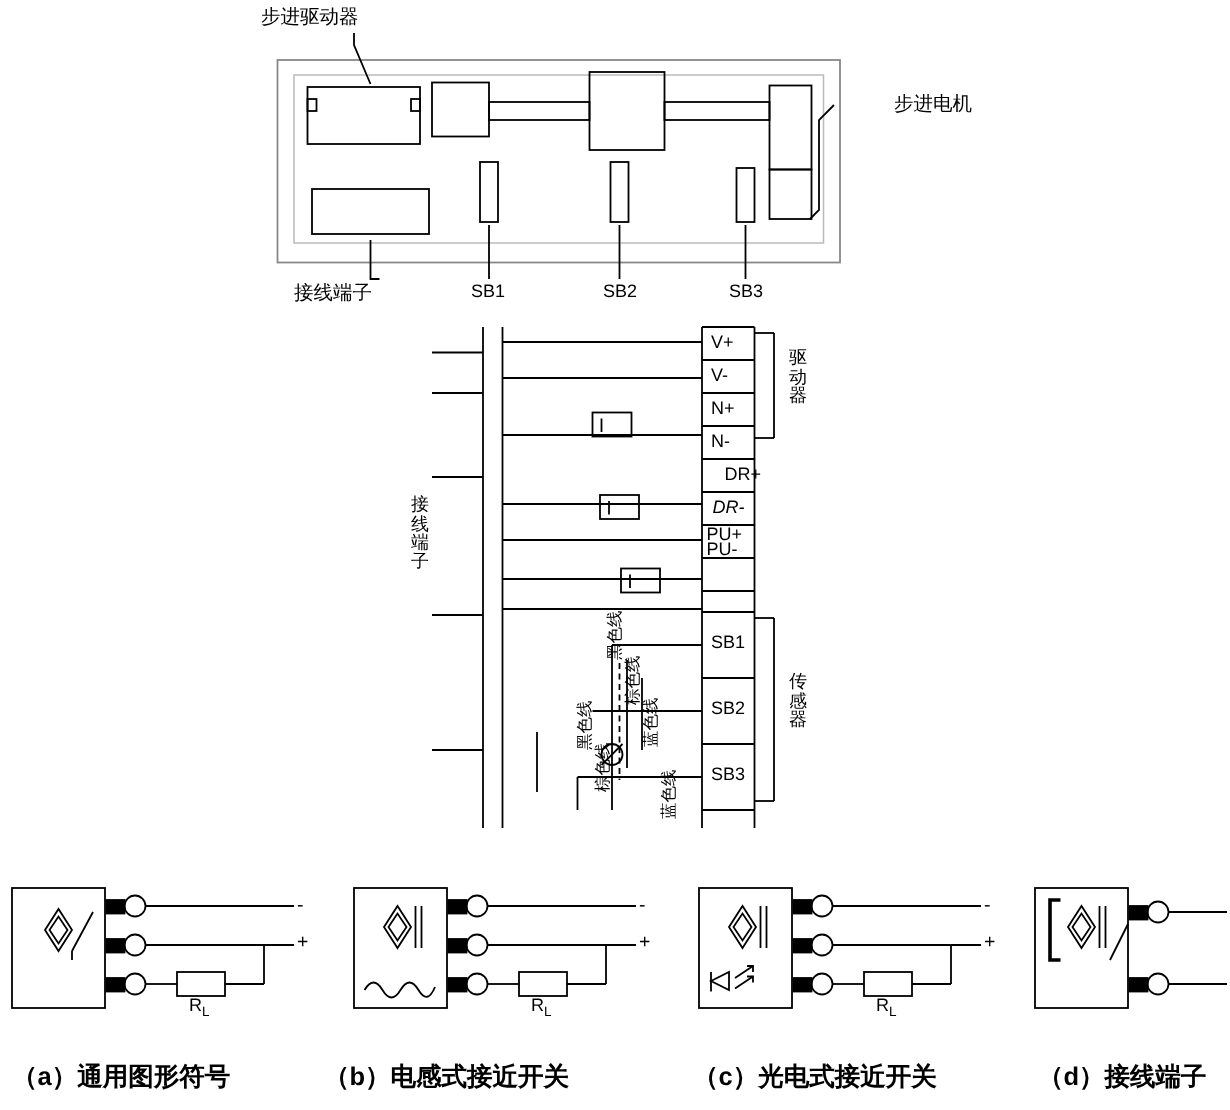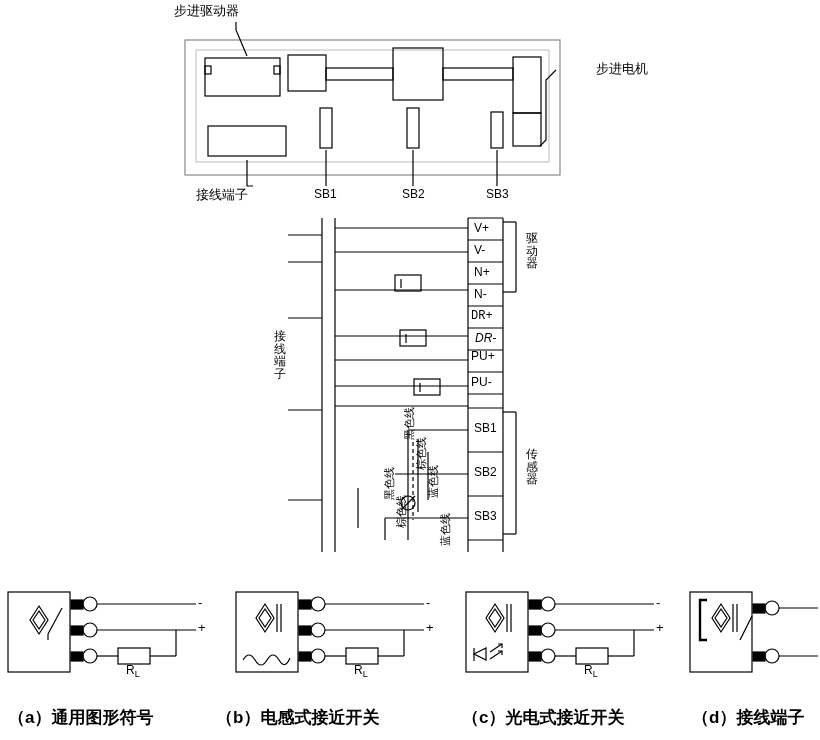--- a/index.html
+++ b/index.html
@@ -259,24 +259,24 @@
 
   <div class="vert" style="left:272px; top:330px;">接线端子</div>
 
   <div class="vert" style="left:524px; top:232px;">驱动器</div>
   <div class="vert" style="left:524px; top:448px;">传感器</div>
 
   <div class="lbl small" style="left:474px; top:222px;">V+</div>
   <div class="lbl small" style="left:474px; top:244px;">V-</div>
   <div class="lbl small" style="left:474px; top:266px;">N+</div>
   <div class="lbl small" style="left:474px; top:288px;">N-</div>
-  <div class="lbl small" style="left:471px; top:310px;font-family:Liberation Mono, monospace;">DR+</div>
+  <div class="lbl small" style="left:483px; top:310px;">DR+</div>
   <div class="lbl small" style="left:475px; top:332px;font-style:italic;">DR-</div>
   <div class="lbl small" style="left:471px; top:350px;">PU+</div>
-  <div class="lbl small" style="left:471px; top:376px;">PU-</div>
+  <div class="lbl small" style="left:471px; top:360px;">PU-</div>
 
   <div class="lbl small" style="left:474px; top:422px;">SB1</div>
   <div class="lbl small" style="left:474px; top:466px;">SB2</div>
   <div class="lbl small" style="left:474px; top:510px;">SB3</div>
 
   <div class="rot" style="left:402px; top:440px;">黑色线</div>
   <div class="rot" style="left:414px; top:470px;">棕色线</div>
   <div class="rot" style="left:426px; top:498px;">蓝色线</div>
   <div class="rot" style="left:382px; top:500px;">黑色线</div>
   <div class="rot" style="left:394px; top:528px;">棕色线</div>

